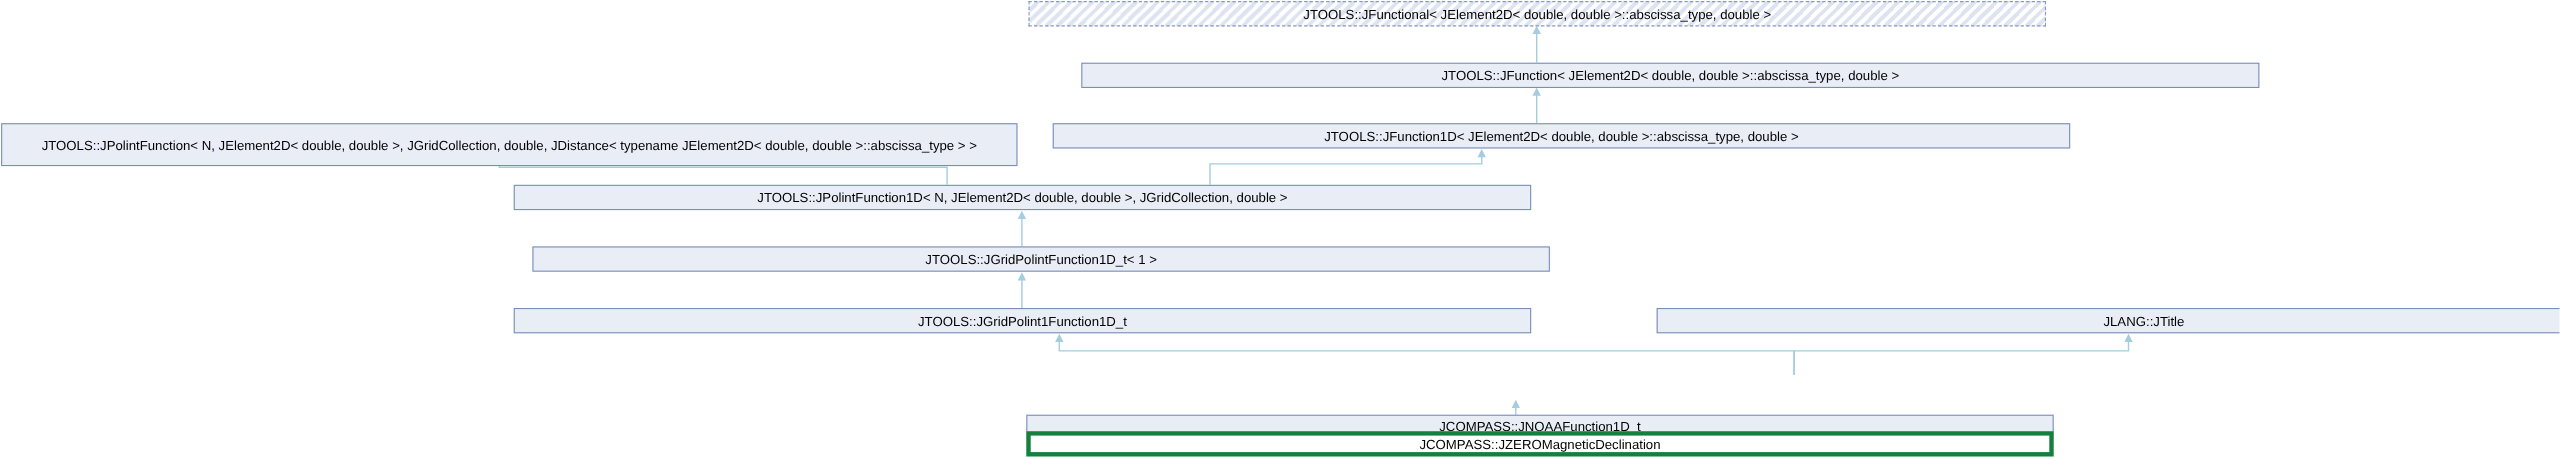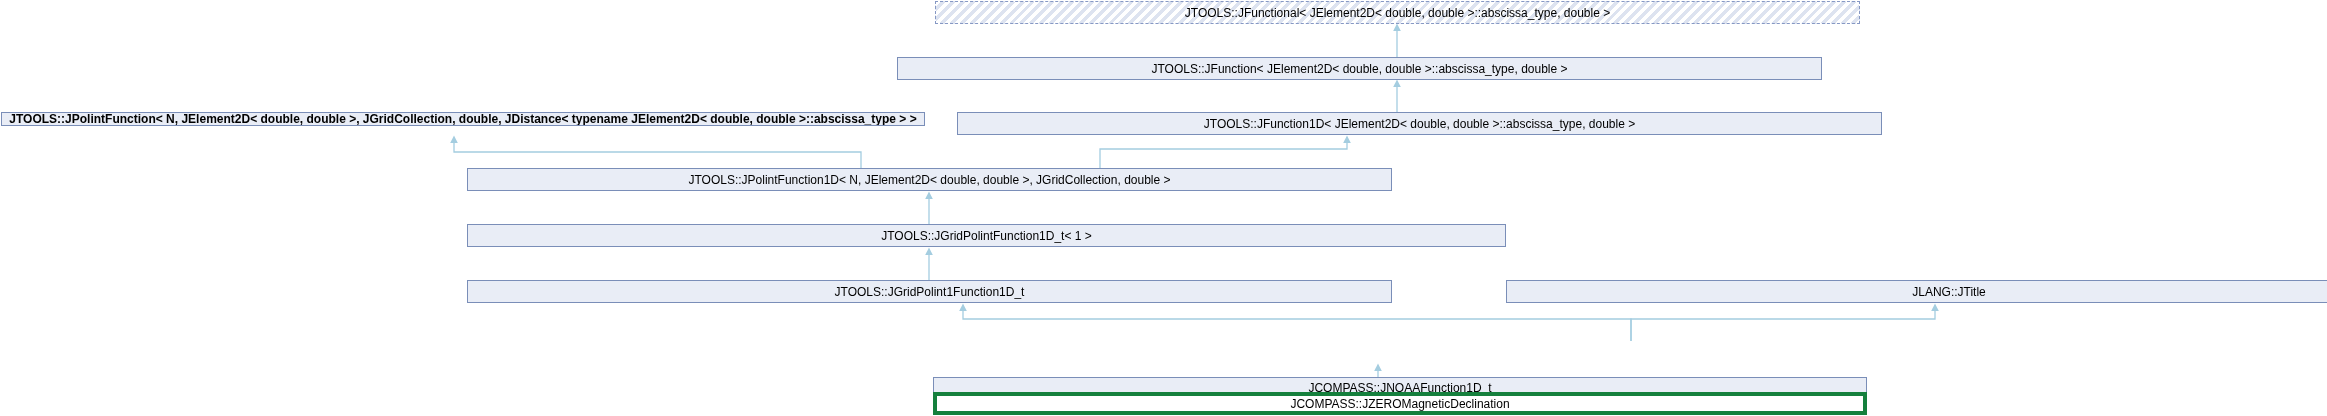--- a/index.html
+++ b/index.html
@@ -116,37 +116,37 @@
     <g>
       <path class="edge-line" d="M1378,392 L1378,370"></path>
       <path class="edge-head" d="M1378,363.5 L1374.2,371 L1381.8,371 Z"></path>
     </g>
   </svg>
 
   <div class="node hatched" style="left:935px; top:1px; width:925px; height:23px;">
     <span>JTOOLS::JFunctional&lt; JElement2D&lt; double, double &gt;::abscissa_type, double &gt;</span>
   </div>
 
-  <div class="node" style="left:897px; top:57px; width:925px; height:23px;">
+  <div class="node" style="left:983px; top:57px; width:1071px; height:23px;">
     <span>JTOOLS::JFunction&lt; JElement2D&lt; double, double &gt;::abscissa_type, double &gt;</span>
   </div>
 
-  <div class="node" style="left:1px; top:112px; width:924px; height:14px;font-weight:bold;">
+  <div class="node" style="left:1px; top:112px; width:924px; height:39px;">
     <span>JTOOLS::JPolintFunction&lt; N, JElement2D&lt; double, double &gt;, JGridCollection, double, JDistance&lt; typename JElement2D&lt; double, double &gt;::abscissa_type &gt; &gt;</span>
   </div>
 
   <div class="node" style="left:957px; top:112px; width:925px; height:23px;">
     <span>JTOOLS::JFunction1D&lt; JElement2D&lt; double, double &gt;::abscissa_type, double &gt;</span>
   </div>
 
   <div class="node" style="left:467px; top:168px; width:925px; height:23px;">
     <span>JTOOLS::JPolintFunction1D&lt; N, JElement2D&lt; double, double &gt;, JGridCollection, double &gt;</span>
   </div>
 
-  <div class="node" style="left:467px; top:224px; width:1039px; height:23px;">
+  <div class="node" style="left:484px; top:224px; width:925px; height:23px;">
     <span>JTOOLS::JGridPolintFunction1D_t&lt; 1 &gt;</span>
   </div>
 
   <div class="node" style="left:467px; top:280px; width:925px; height:23px;">
     <span>JTOOLS::JGridPolint1Function1D_t</span>
   </div>
 
   <div class="node" style="left:1458px; top:280px; width:886px; height:23px;margin-left:48px;">
     <span>JLANG::JTitle</span>
   </div>

